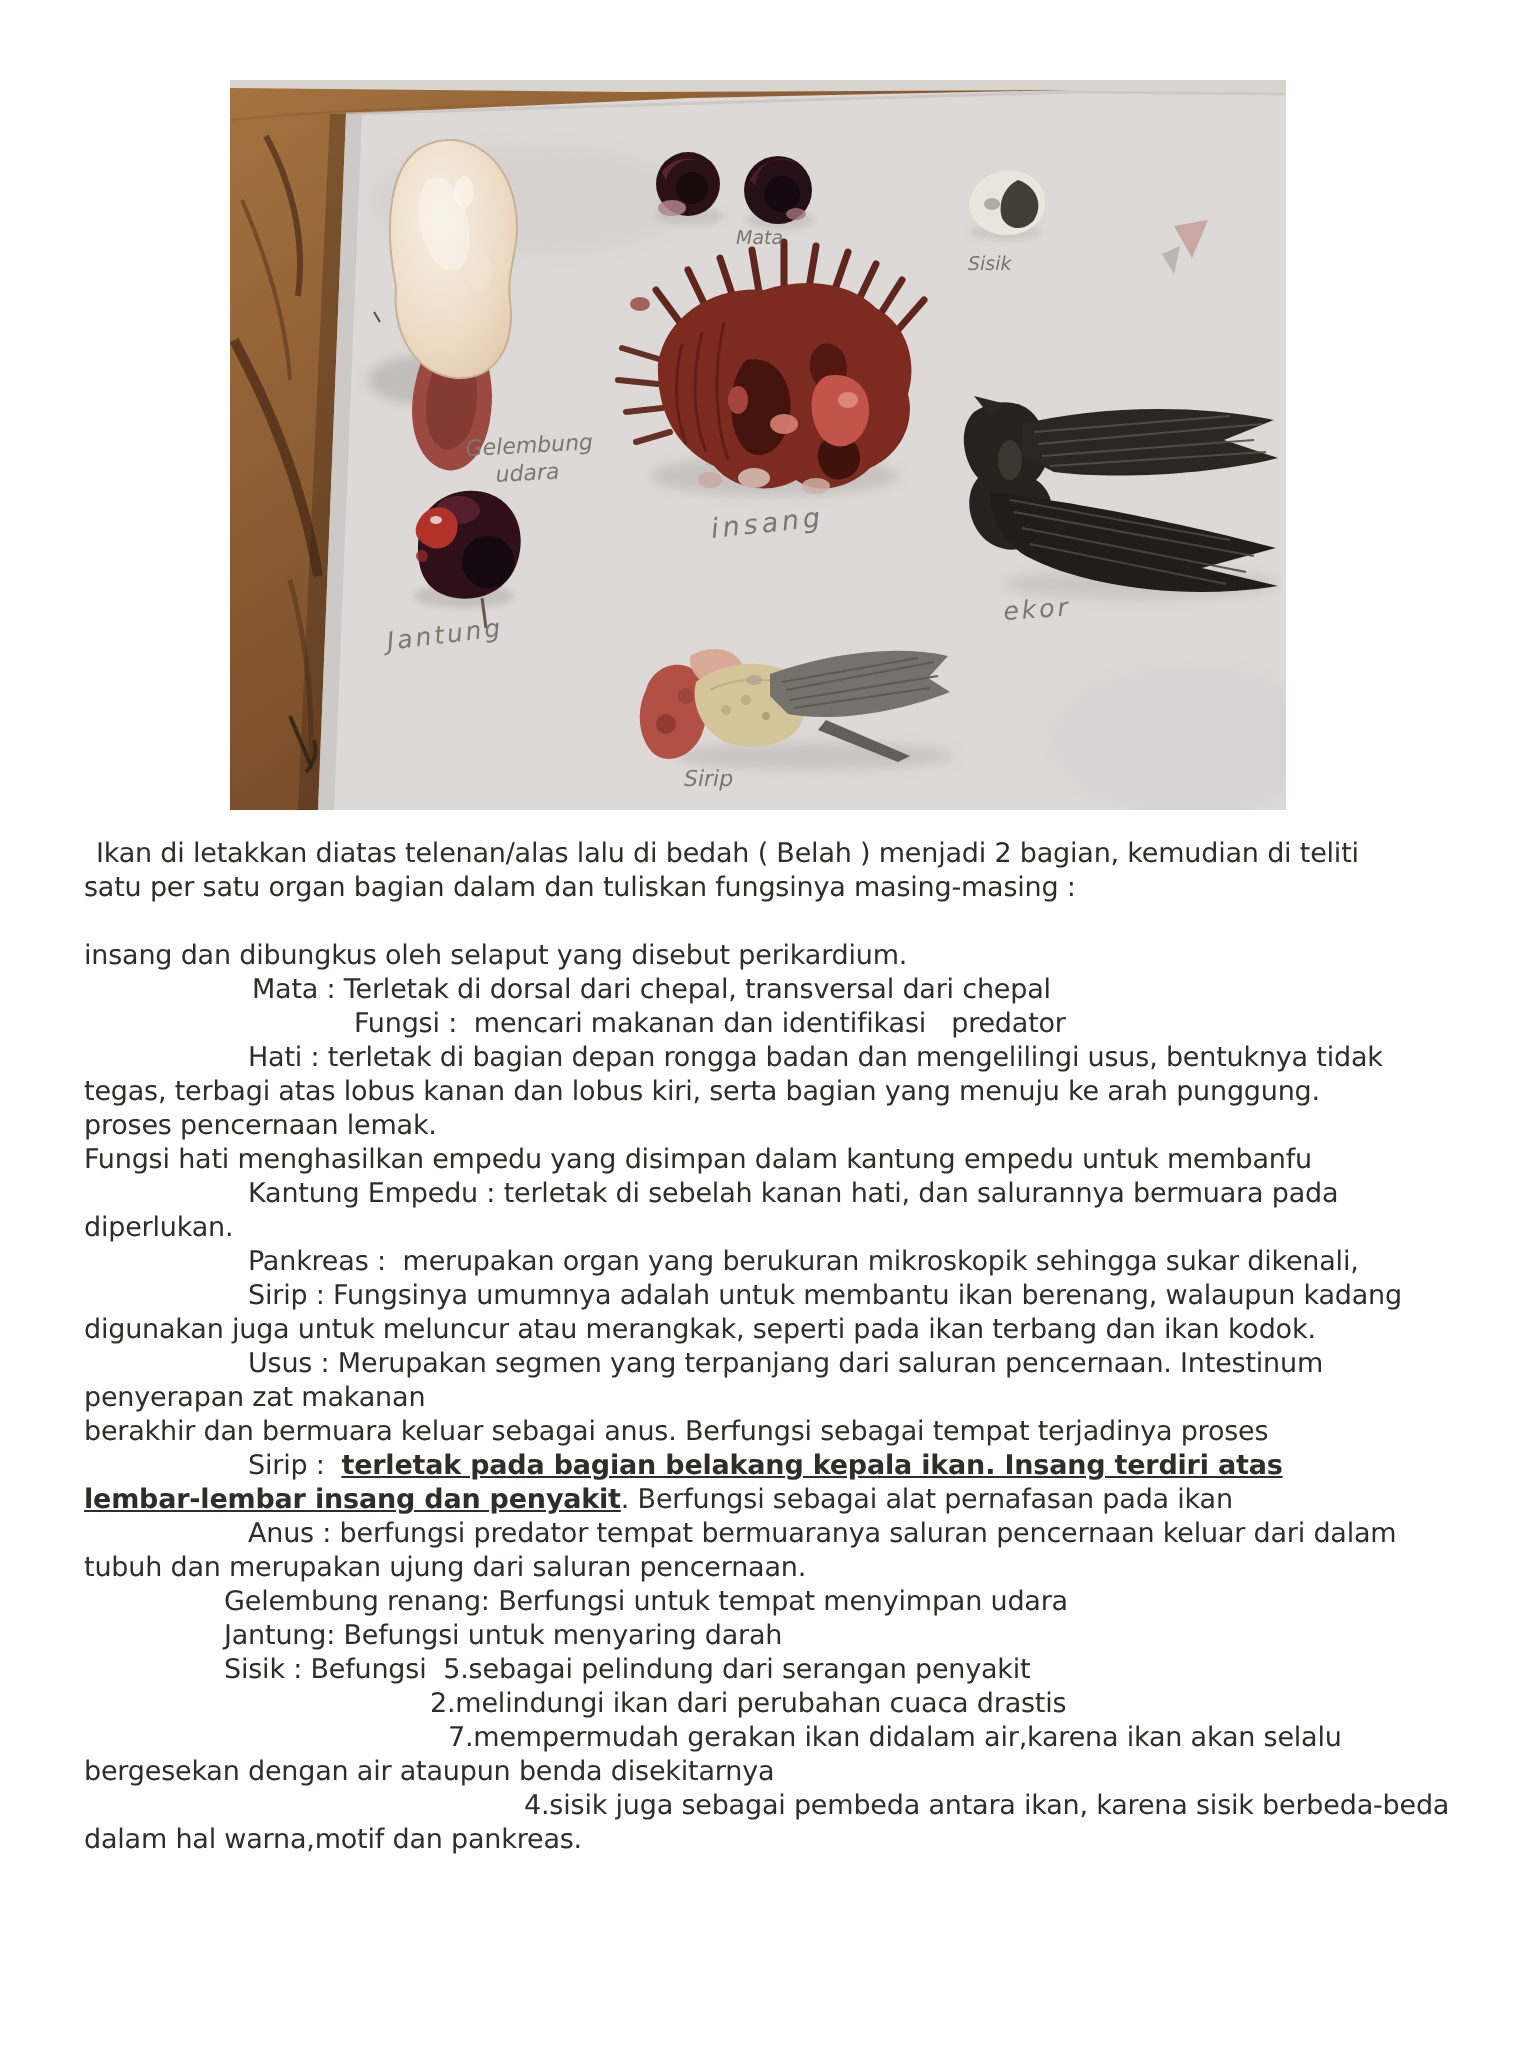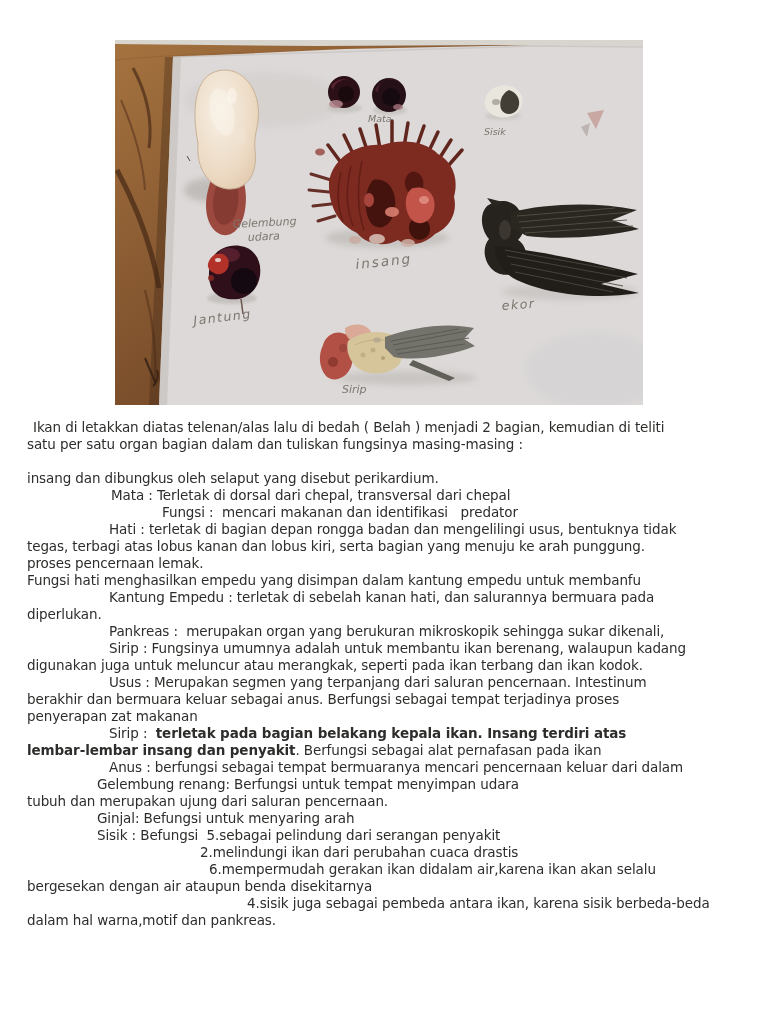--- a/index.html
+++ b/index.html
@@ -1,26 +1,26 @@
 <!DOCTYPE html>
 <html><head>
 <meta charset="utf-8">
 <style>
   html,body{margin:0;padding:0;}
   body{
     width:768px;height:1024px;background:#ffffff;position:relative;overflow:hidden;
     font-family:"DejaVu Sans", sans-serif;
   }
   .photo{position:absolute;left:115px;top:40px;width:528px;height:365px;}
-  .doc{position:absolute;left:27px;top:419px;width:700px;}
+  .doc{position:absolute;left:42px;top:419px;width:700px;}
   .ln{
     height:17px;line-height:17px;font-size:13.5px;color:#2e2d2b;
     white-space:pre;letter-spacing:-0.1px;
   }
-  .b{font-weight:bold;}
+  .b{font-weight:bold;text-decoration:underline;}
   .hand{font-style:italic;fill:#7c766e;font-family:"DejaVu Sans", sans-serif;}
 </style>
 </head>
 <body>
 
 <div class="photo">
 <svg width="528" height="365" viewBox="0 0 528 365" xmlns="http://www.w3.org/2000/svg">
   <defs>
     <linearGradient id="woodGrad" x1="0" y1="0" x2="1" y2="1">
       <stop offset="0" stop-color="#a5733f"></stop>
@@ -215,27 +215,27 @@
   <div class="ln" style="text-indent:82px">Hati : terletak di bagian depan rongga badan dan mengelilingi usus, bentuknya tidak</div>
   <div class="ln">tegas, terbagi atas lobus kanan dan lobus kiri, serta bagian yang menuju ke arah punggung.</div>
   <div class="ln">proses pencernaan lemak.</div>
   <div class="ln">Fungsi hati menghasilkan empedu yang disimpan dalam kantung empedu untuk membanfu</div>
   <div class="ln" style="text-indent:82px">Kantung Empedu : terletak di sebelah kanan hati, dan salurannya bermuara pada</div>
   <div class="ln">diperlukan.</div>
   <div class="ln" style="text-indent:82px">Pankreas :  merupakan organ yang berukuran mikroskopik sehingga sukar dikenali,</div>
   <div class="ln" style="text-indent:82px">Sirip : Fungsinya umumnya adalah untuk membantu ikan berenang, walaupun kadang</div>
   <div class="ln">digunakan juga untuk meluncur atau merangkak, seperti pada ikan terbang dan ikan kodok.</div>
   <div class="ln" style="text-indent:82px">Usus : Merupakan segmen yang terpanjang dari saluran pencernaan. Intestinum</div>
+  <div class="ln">penyerapan zat makanan</div>
   <div class="ln">berakhir dan bermuara keluar sebagai anus. Berfungsi sebagai tempat terjadinya proses</div>
-  <div class="ln">penyerapan zat makanan</div>
   <div class="ln" style="text-indent:82px"><span>Sirip :  </span><span class="b">terletak pada bagian belakang kepala ikan. Insang terdiri atas</span></div>
   <div class="ln"><span class="b">lembar-lembar insang dan penyakit</span><span>. Berfungsi sebagai alat pernafasan pada ikan</span></div>
-  <div class="ln" style="text-indent:82px">Anus : berfungsi sebagai tempat bermuaranya mencari pencernaan keluar dari dalam</div>
+  <div class="ln" style="text-indent:82px">Anus : berfungsi predator tempat bermuaranya saluran pencernaan keluar dari dalam</div>
+  <div class="ln">tubuh dan merupakan ujung dari saluran pencernaan.</div>
   <div class="ln" style="text-indent:70px">Gelembung renang: Berfungsi untuk tempat menyimpan udara</div>
-  <div class="ln">tubuh dan merupakan ujung dari saluran pencernaan.</div>
-  <div class="ln" style="text-indent:70px">Ginjal: Befungsi untuk menyaring arah</div>
+  <div class="ln" style="text-indent:70px">Jantung: Befungsi untuk menyaring darah</div>
   <div class="ln" style="text-indent:70px">Sisik : Befungsi  5.sebagai pelindung dari serangan penyakit</div>
   <div class="ln" style="text-indent:173px">2.melindungi ikan dari perubahan cuaca drastis</div>
-  <div class="ln" style="text-indent:182px">6.mempermudah gerakan ikan didalam air,karena ikan akan selalu</div>
+  <div class="ln" style="text-indent:182px">7.mempermudah gerakan ikan didalam air,karena ikan akan selalu</div>
   <div class="ln">bergesekan dengan air ataupun benda disekitarnya</div>
   <div class="ln" style="text-indent:220px">4.sisik juga sebagai pembeda antara ikan, karena sisik berbeda-beda</div>
   <div class="ln">dalam hal warna,motif dan pankreas.</div>
 </div>
 
 </body></html>

